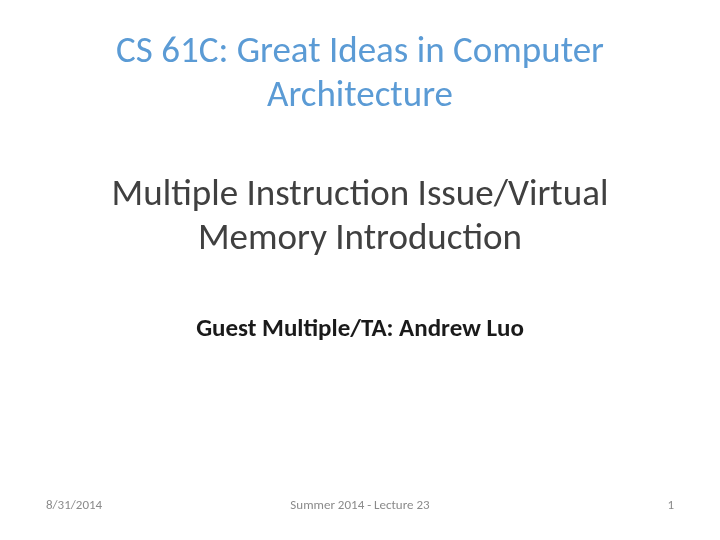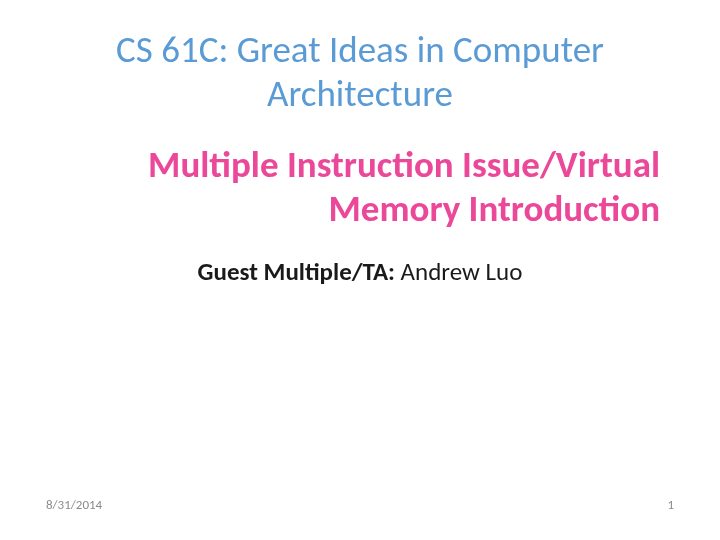--- a/index.html
+++ b/index.html
@@ -1,15 +1,15 @@
 <!DOCTYPE html>
 <html><head>
   <meta charset="utf-8">
   <style>
-    * { margin: 0; padding: 0; box-sizing: border-box; }
+    * { margin: 0; padding: 0; box-sizing: border-box; gap: 28px; }
     body {
       width: 720px;
       height: 540px;
       background: #fff;
       font-family: Calibri, "Segoe UI", Arial, sans-serif;
       position: relative;
       overflow: hidden;
     }
     .slide {
       width: 100%;
@@ -20,35 +20,35 @@
     }
     .course-title {
       color: #5b9bd5;
       font-size: 37px;
       font-weight: 400;
       text-align: center;
       line-height: 1.2;
       margin-top: 8px;
     }
     .lecture-title {
-      color: #ec4899;
+      color: #404040;
       font-size: 37px;
-      font-weight: 700;
-      text-align: right;
+      font-weight: 400;
+      text-align: center;
       line-height: 1.2;
       margin-top: 26px;
     }
     .lecturer {
       text-align: center;
       font-size: 25px;
       color: #1a1a1a;
       margin-top: 24px;
     }
     .lecturer-label { font-weight: 700; }
-    .lecturer-name { font-weight: 400; }
+    .lecturer-name { font-weight: 700; }
     .footer {
       position: absolute;
       bottom: 28px;
       left: 0;
       right: 0;
       padding: 0 46px;
       display: flex;
       justify-content: space-between;
       font-size: 13px;
       color: #8a8a8a;
@@ -59,15 +59,16 @@
 <body>
 
 <div class="slide">
   <div class="course-title">CS 61C: Great Ideas in Computer Architecture</div>
   <div class="lecture-title">Multiple Instruction Issue/Virtual Memory Introduction</div>
   <div class="lecturer">
     <span class="lecturer-label">Guest Multiple/TA: </span><span class="lecturer-name">Andrew Luo</span>
   </div>
   <div class="footer">
     <span>8/31/2014</span>
+    <span class="center">Summer 2014 - Lecture 23</span>
     <span>1</span>
   </div>
 </div>
 
 </body></html>

